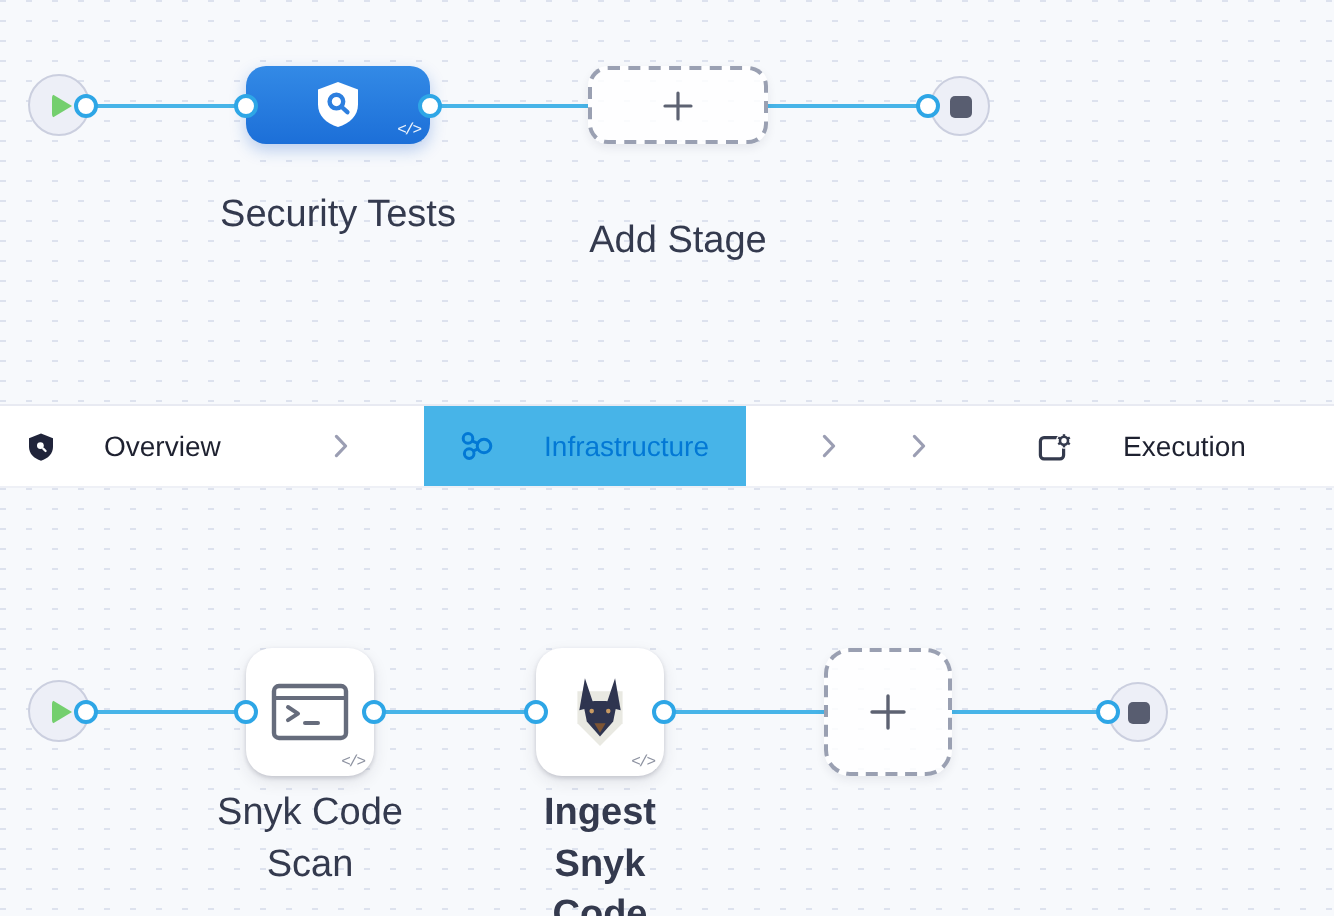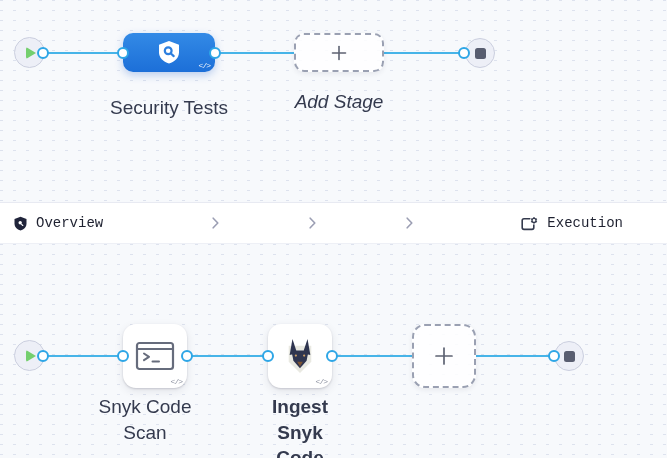--- a/index.html
+++ b/index.html
@@ -66,22 +66,22 @@
   }
 
   
   .tabbar{
     height:42px;background:#fff;
     border-top:1px solid #e8eaf2;border-bottom:1px solid #eef0f6;
     display:flex;align-items:stretch;justify-content:space-between;
     padding:0 26px 0 14px;
   }
   .tab{
-    position:relative;display:flex;align-items:center;gap:9px;height:100%;
-    padding:0 18px;font-size:14px;color:var(--tab-text,#1e2130);cursor:pointer;white-space:nowrap;font-family:Liberation Mono, monospace;
+    position:relative;display:flex;align-items:center;gap:25px;height:100%;
+    padding:0 18px;font-size:14px;color:var(--tab-text,#1e2130);cursor:pointer;white-space:nowrap;
   }
   .tab.first{padding-left:0;}
   .tab.link{color:var(--accent-blue,#0278d5);}
   .active-underline{
     position:absolute;left:0;right:0;bottom:0;height:3px;
     background:var(--accent-blue,#0b6fd0);
   }
   .chev{display:flex;align-items:center;}
 </style>
 </head>
@@ -110,21 +110,21 @@
     <div class="port" style="left:117px;top:47px;"></div>
     <div class="port" style="left:209px;top:47px;"></div>
     <div class="flow-label" style="left:99px;top:95px;width:140px;">Security Tests</div>
 
     <div class="add-box" style="left:294px;top:33px;width:90px;height:39px;">
       <svg width="20" height="20" viewBox="0 0 20 20">
         <line x1="10" y1="3.5" x2="10" y2="16.5" stroke="#5d6272" stroke-width="1.6" stroke-linecap="round"></line>
         <line x1="3.5" y1="10" x2="16.5" y2="10" stroke="#5d6272" stroke-width="1.6" stroke-linecap="round"></line>
       </svg>
     </div>
-    <div class="flow-label" style="left:269px;top:89px;width:140px;font-style:italic;">Add Stage</div>
+    <div class="flow-label" style="left:269px;top:108px;width:140px;">Add Stage</div>
 
     <div class="endpoint" style="left:465px;top:38px;width:30px;height:30px;">
       <div class="stop-sq"></div>
     </div>
     <div class="port" style="left:458px;top:47px;"></div>
   </div>
 
   <nav class="tabbar">
     <div class="tab first">
       <svg width="13" height="15" viewBox="0 0 13 15">
@@ -134,20 +134,30 @@
       </svg>
       <span>Overview</span>
     </div>
 
     <span class="chev">
       <svg width="7" height="12" viewBox="0 0 7 12">
           <polyline points="1.2,1.2 5.8,6 1.2,10.8" fill="none" stroke="#9b9eb3" stroke-width="1.6" stroke-linecap="round" stroke-linejoin="round"></polyline>
         </svg>
     </span>
 
+    <div class="tab link">
+      <svg width="17" height="16" viewBox="0 0 17 16">
+        <circle cx="4" cy="4.2" r="2.4" fill="none" stroke="#0278d5" stroke-width="1.5"></circle>
+        <circle cx="4.6" cy="11.8" r="2.4" fill="none" stroke="#0278d5" stroke-width="1.5"></circle>
+        <circle cx="12" cy="8" r="3.4" fill="none" stroke="#0278d5" stroke-width="1.5"></circle>
+        <line x1="6" y1="5.4" x2="8.9" y2="6.7" stroke="#0278d5" stroke-width="1.5"></line>
+        <line x1="6.6" y1="10.6" x2="8.9" y2="9.4" stroke="#0278d5" stroke-width="1.5"></line>
+      </svg>
+      <span>Infrastructure</span>
+    </div>
 
     <span class="chev">
       <svg width="7" height="12" viewBox="0 0 7 12">
           <polyline points="1.2,1.2 5.8,6 1.2,10.8" fill="none" stroke="#9b9eb3" stroke-width="1.6" stroke-linecap="round" stroke-linejoin="round"></polyline>
         </svg>
     </span>
 
 
     <span class="chev">
       <svg width="7" height="12" viewBox="0 0 7 12">
@@ -186,21 +196,21 @@
       <svg width="40" height="32" viewBox="0 0 40 32">
         <rect x="2" y="3" width="36" height="26" rx="2.5" fill="#ffffff" stroke="#666c7c" stroke-width="2.2"></rect>
         <line x1="2" y1="9" x2="38" y2="9" stroke="#666c7c" stroke-width="2"></line>
         <polyline points="9,13.5 14,16.8 9,20.1" fill="none" stroke="#666c7c" stroke-width="2" stroke-linecap="round" stroke-linejoin="round"></polyline>
         <line x1="17.5" y1="21.5" x2="24" y2="21.5" stroke="#666c7c" stroke-width="2" stroke-linecap="round"></line>
       </svg>
       <span class="code-badge on-white">&lt;/&gt;</span>
     </div>
     <div class="port" style="left:117px;top:106px;"></div>
     <div class="port" style="left:181px;top:106px;"></div>
-    <div class="flow-label" style="left:75px;top:150px;width:140px;">Snyk Code Scan</div>
+    <div class="flow-label" style="left:85px;top:150px;width:140px;">Snyk Code Scan</div>
 
     <div class="step-node" style="left:268px;top:80px;">
       <svg width="32" height="37" viewBox="0 0 34 39">
         <path d="M5 8 H29 V25 L17 37 L5 25 Z" fill="#e9e9e2"></path>
         <path d="M9 1 L14 16 L6 18 Z" fill="#2f3550"></path>
         <path d="M25 1 L20 16 L28 18 Z" fill="#2f3550"></path>
         <path d="M8 14 C11 12.8 23 12.8 26 14 L24 24 L17 32 L10 24 Z" fill="#2f3550"></path>
         <circle cx="12.6" cy="18.5" r="1.2" fill="#c99b63"></circle>
         <circle cx="21.4" cy="18.5" r="1.2" fill="#c99b63"></circle>
         <path d="M14 25 L20 25 L17 30 Z" fill="#7d5433"></path>

